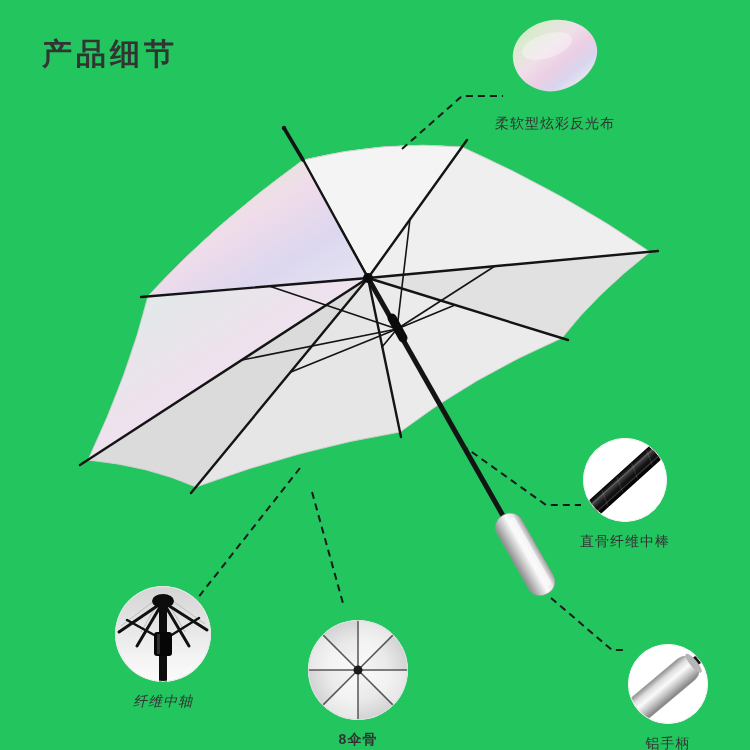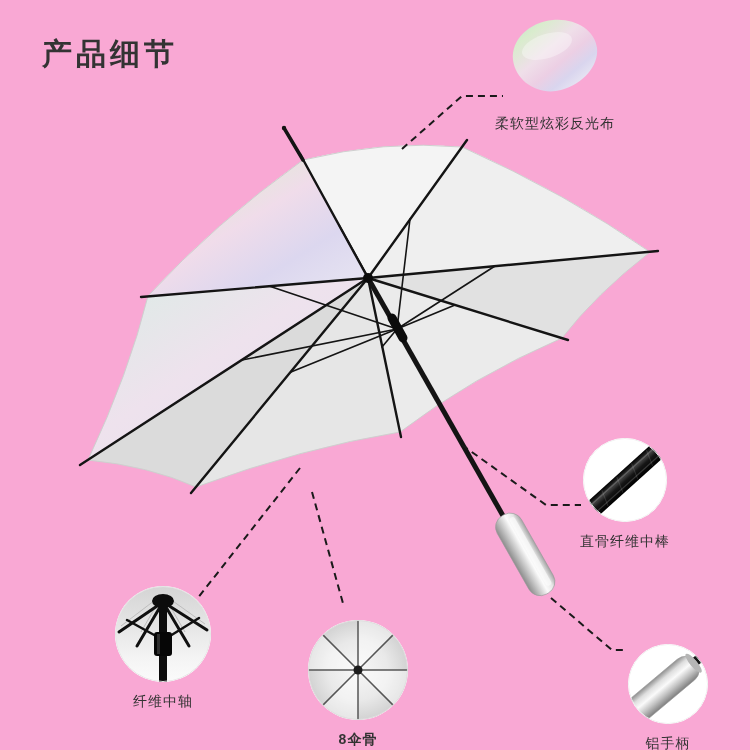--- a/index.html
+++ b/index.html
@@ -1,34 +1,34 @@
 <!DOCTYPE html>
 <html><head>
 <meta charset="utf-8">
 <style>
   html,body{margin:0;padding:0;background:#ffffff;}
   .stage{
-    position:relative;width:750px;height:750px;background:#f9a8d4;overflow:hidden;
+    position:relative;width:750px;height:750px;background:#22c55e;overflow:hidden;
     font-family:"Liberation Sans","DejaVu Sans",sans-serif;
   }
   .page-title{
     position:absolute;left:42px;top:34px;margin:0;
     font-size:30px;font-weight:700;color:#333;letter-spacing:4px;
   }
   .scene{position:absolute;left:0;top:0;width:750px;height:750px;}
   .callout{position:absolute;display:flex;flex-direction:column;align-items:center;}
   .callout .circle{border-radius:50%;overflow:hidden;background:#fff;}
   .callout .blob{background:transparent;}
   .callout .label{
     margin-top:11px;font-size:14px;color:#333;letter-spacing:1px;white-space:nowrap;text-align:center;
   }
   #callout-fabric{left:475px;top:12px;width:160px;}
   #callout-pole{left:555px;top:438px;width:140px;}
   #callout-handle{left:598px;top:644px;width:140px;}
-  #callout-axis{left:83px;top:586px;width:160px;}
+  #callout-axis{left:83px;top:586px;width:160px;font-style:italic;}
   #callout-ribs{left:283px;top:620px;width:150px;font-weight:bold;}
 </style>
 </head>
 <body>
 
 <div class="stage">
 
   <h1 class="page-title">产品细节</h1>
 
   <svg class="scene" viewBox="0 0 750 750" aria-hidden="true">

